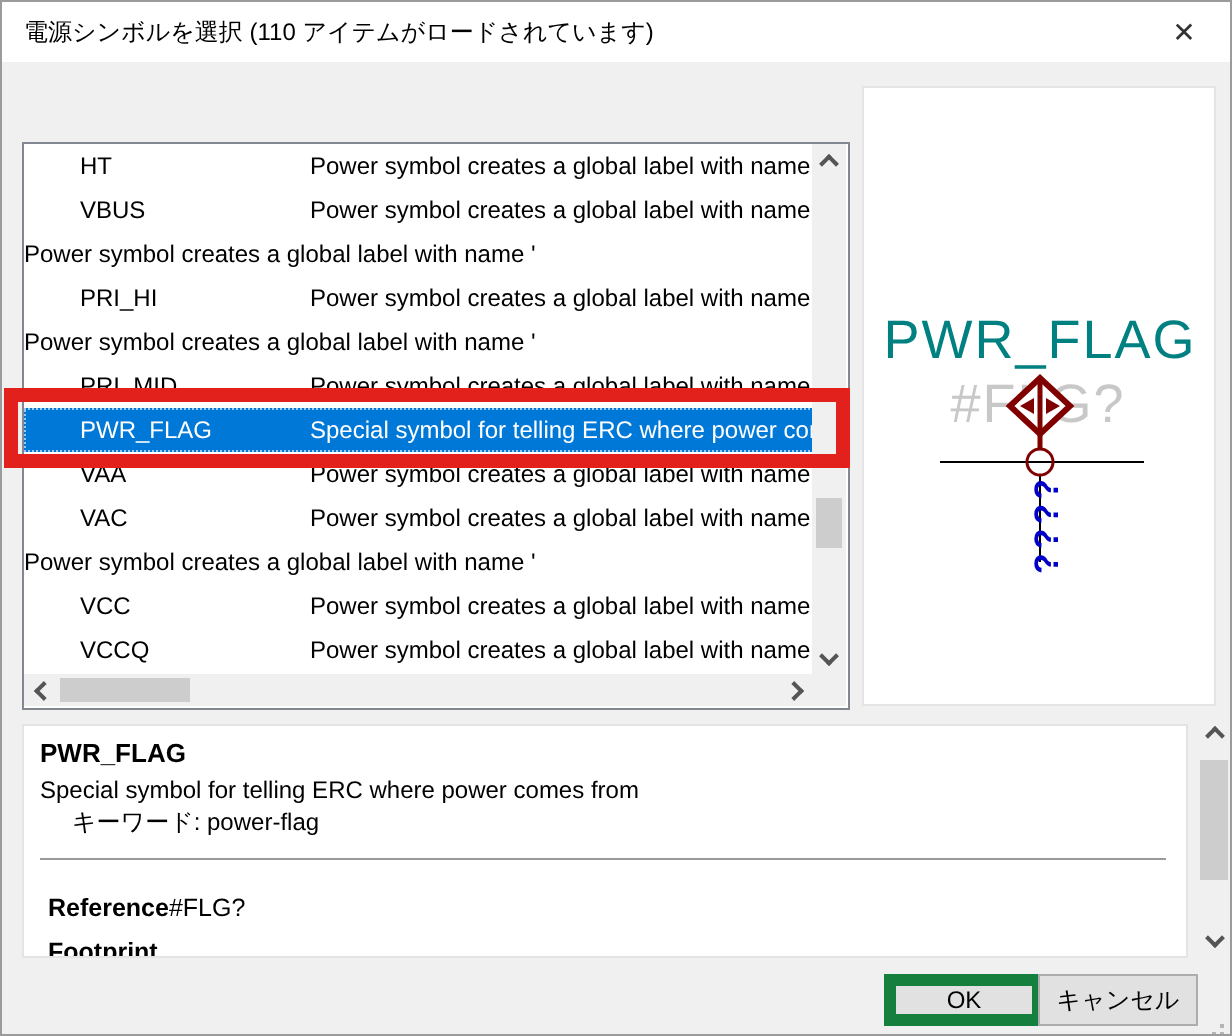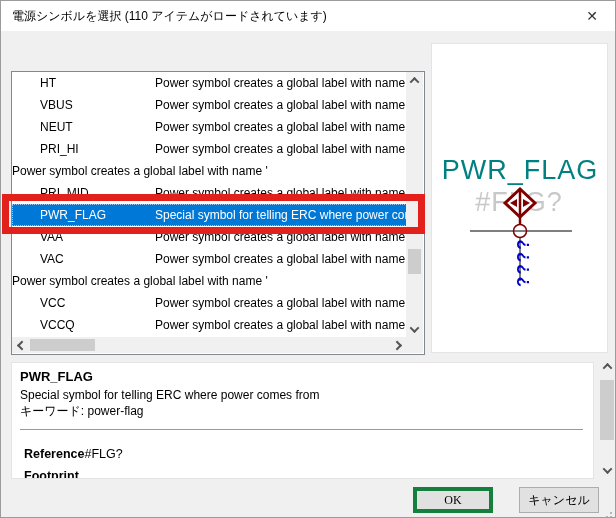--- a/index.html
+++ b/index.html
@@ -60,36 +60,36 @@
     position: absolute; left: 430px; top: 42px; width: 177px; height: 310px;
     background: #fff; border: 1px solid #e4e4e4;
   }
 
   .details {
     position: absolute; left: 10px; top: 361px; width: 583px; height: 117px;
     background: #fff; border: 1px solid #e4e4e4; overflow: hidden;
   }
   .d-name { position: absolute; left: 8px; top: 6px; font-size: 13px; font-weight: bold; }
   .d-desc { position: absolute; left: 8px; top: 25px; font-size: 12px; }
-  .d-keys { position: absolute; left: 8px; top: 40px; font-size: 12px; }
+  .d-keys { position: absolute; left: 24px; top: 40px; font-size: 12px; }
   .d-rule { position: absolute; left: 8px; top: 66px; width: 563px; height: 0; border-top: 1px solid #9a9a9a; }
   .d-field-1 { position: absolute; left: 12px; top: 84px; font-size: 12.5px; }
   .d-field-2 { position: absolute; left: 12px; top: 106px; font-size: 12.5px; }
   .d-label { font-weight: bold; display: inline-block; min-width: 60px; margin-right: 0; }
 
   .d-vsb { position: absolute; left: 598px; top: 357px; width: 16px; height: 121px; background: #f0f0f0; }
   .d-vsb .sb-btn { width: 16px; height: 17px; left: 0; }
   .d-vsb .vsb-thumb { left: 1px; width: 14px; }
 
   .btn {
     position: absolute; top: 486px; width: 80px; height: 26px;
     background: #e1e1e1; font-size: 12px; font-family: "Liberation Sans", sans-serif;
     display: flex; align-items: center; justify-content: center; cursor: default;
   }
-  .btn-ok { left: 412px; border: 4px solid #15803d; font-family: Liberation Serif, serif; }
+  .btn-ok { left: 441px; border: 6px solid #15803d; }
   .btn-cancel { left: 518px; border: 1px solid #adadad; font-family: Liberation Mono, monospace; }
 
   .grip {
     position: absolute; right: 3px; bottom: 3px; width: 2px; height: 2px;
     background: #b5b5b5;
     box-shadow: -8px 8px #b5b5b5, 0 8px #b5b5b5, -4px 4px #b5b5b5,
                 0 4px #b5b5b5, -4px 8px #b5b5b5, 0 0 #b5b5b5;
   }
 </style>
 </head>
@@ -107,21 +107,20 @@
     <div class="rows">
         <div class="row">
           <span class="rname">HT</span>
           <span class="rdesc">Power symbol creates a global label with name '</span>
         </div>
         <div class="row">
           <span class="rname">VBUS</span>
           <span class="rdesc">Power symbol creates a global label with name '</span>
         </div>
         <div class="row">
-          <span class="rname">NEUT</span>
           <span class="rdesc">Power symbol creates a global label with name '</span>
         </div>
         <div class="row">
           <span class="rname">PRI_HI</span>
           <span class="rdesc">Power symbol creates a global label with name '</span>
         </div>
         <div class="row">
           <span class="rdesc">Power symbol creates a global label with name '</span>
         </div>
         <div class="row">

